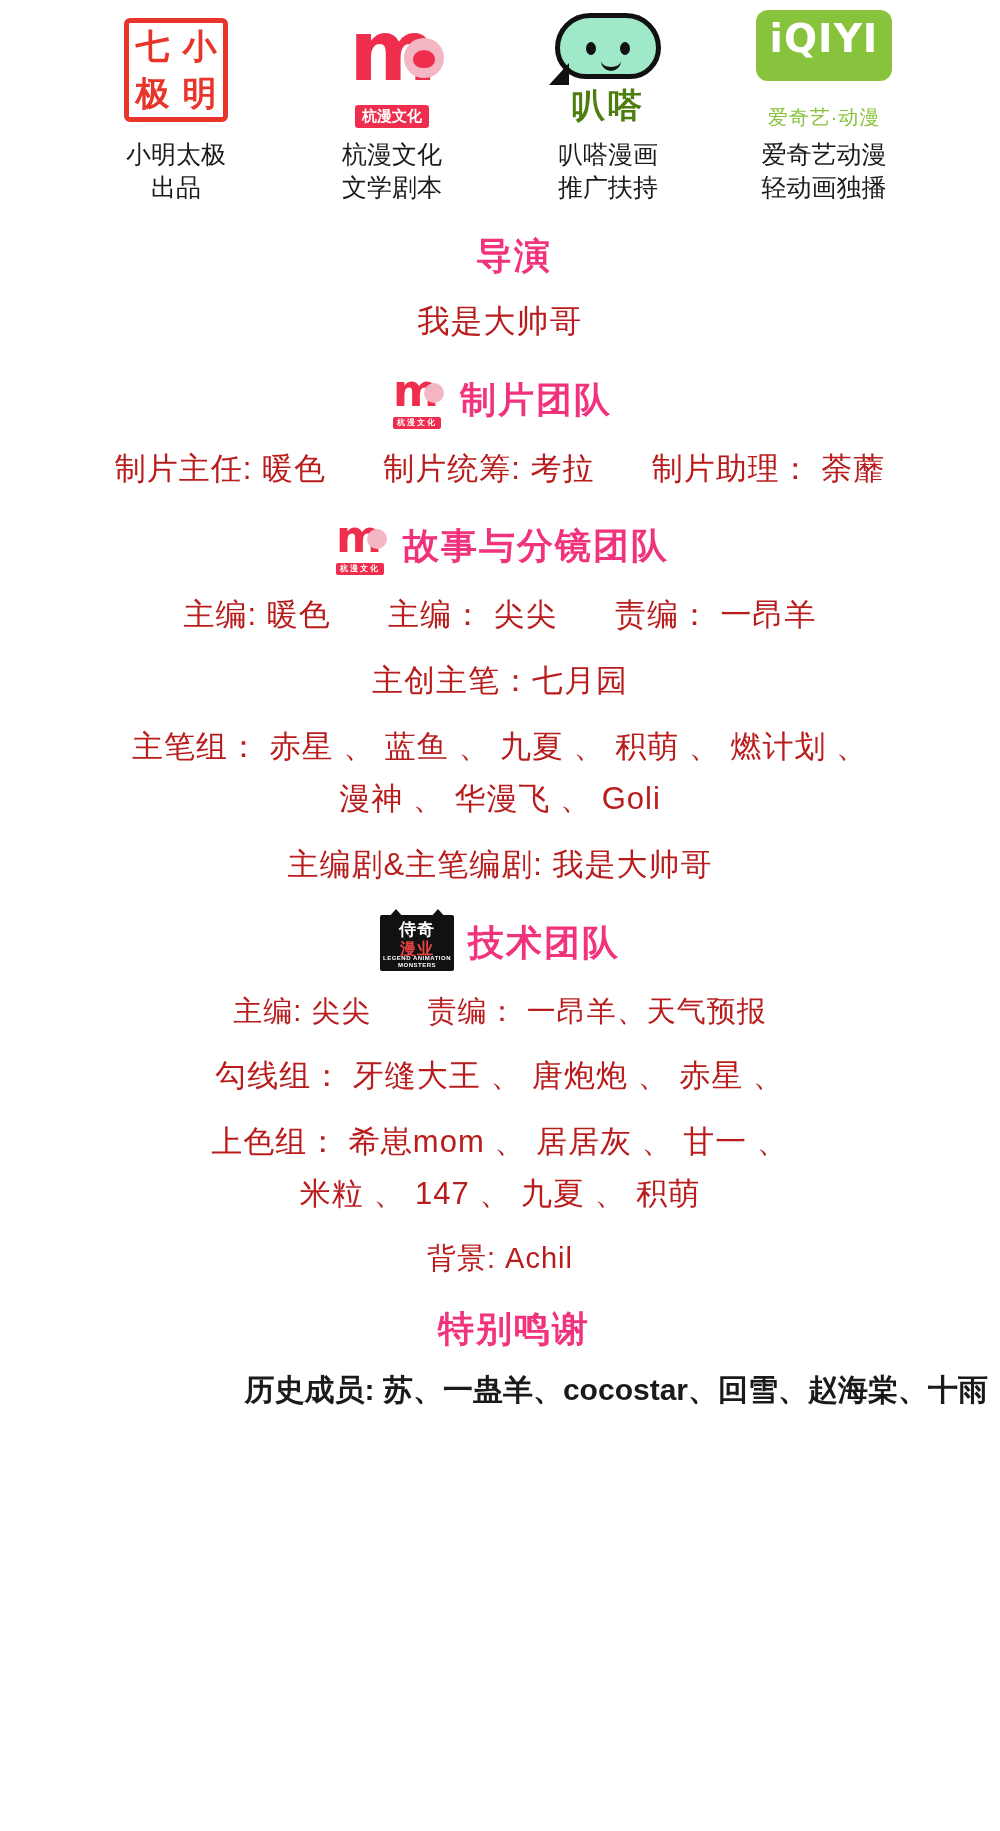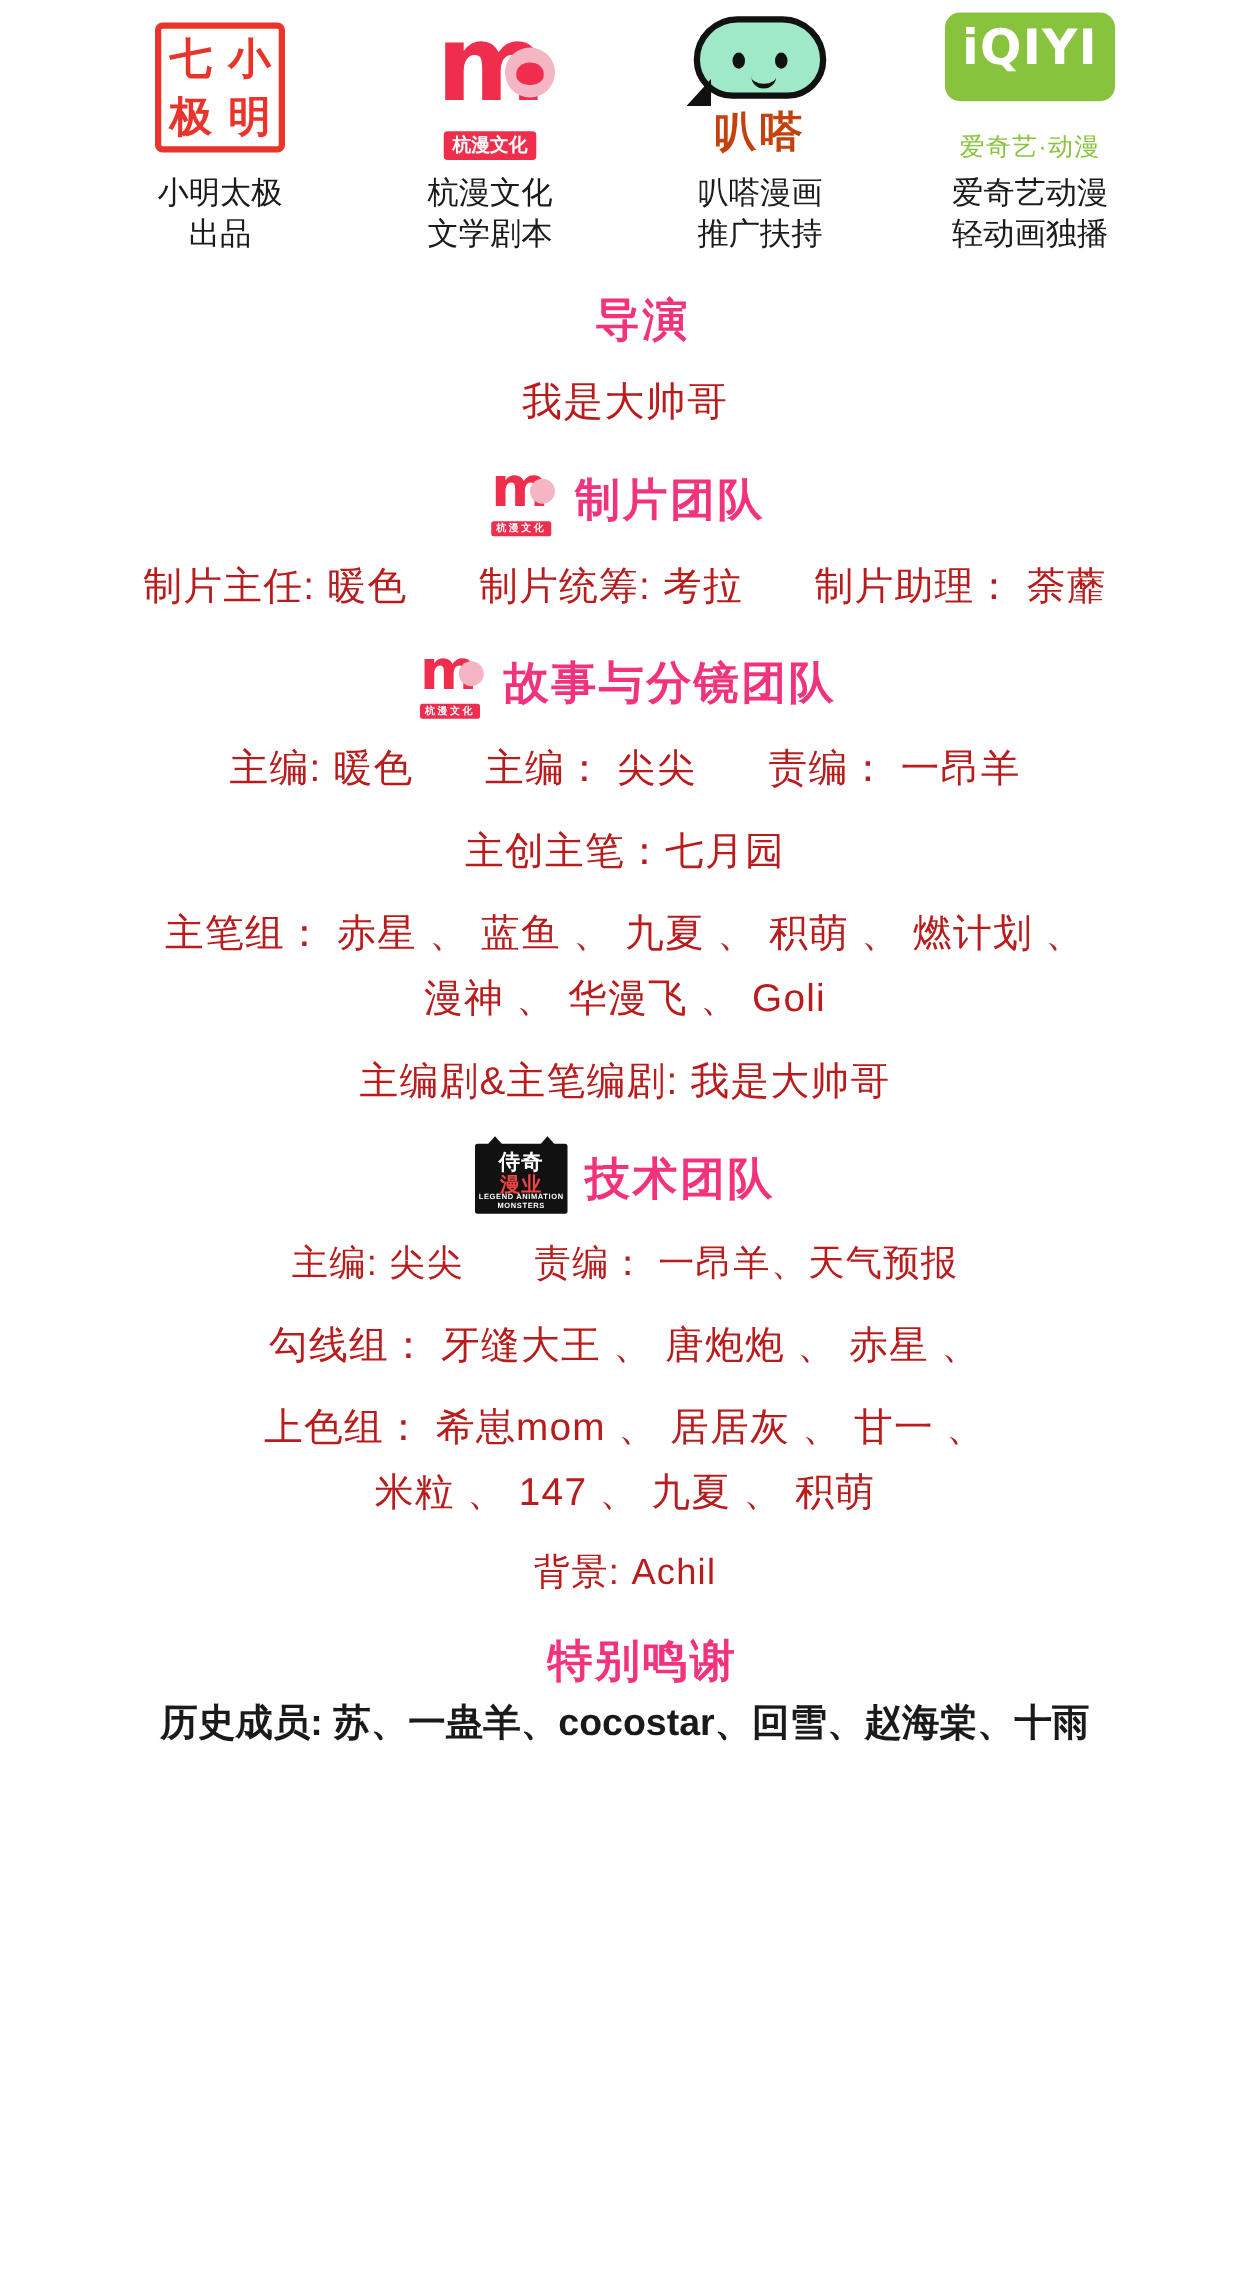--- a/index.html
+++ b/index.html
@@ -160,21 +160,21 @@
     background: #111;
     clip-path: polygon(100% 0, 100% 100%, 0 100%);
   }
   .bd-text {
     position: absolute;
     left: 0; bottom: 0;
     width: 130px;
     text-align: center;
     font-size: 34px;
     font-weight: bold;
-    color: #c2410c;
+    color: #4d7c0f;
     letter-spacing: 3px;
     margin-top: 42px;
   }
 
   
   .iq-logo {
     width: 158px;
     height: 116px;
     display: flex;
     flex-direction: column;
@@ -329,22 +329,23 @@
     display: inline-block;
     width: 38px;
   }
   .director-name {
     font-size: 32px;
     margin-top: 20px;
   }
   .thanks-line {
     font-size: 30px;
     font-weight: bold;
-    margin-top: 8px;
+    margin-top: 20px;
     padding: 0 12px;
+    text-align: right;
   }
 </style>
 </head>
 <body>
 
 <div class="page">
 
   <div class="logo-row">
 
     <div class="logo-cell">

